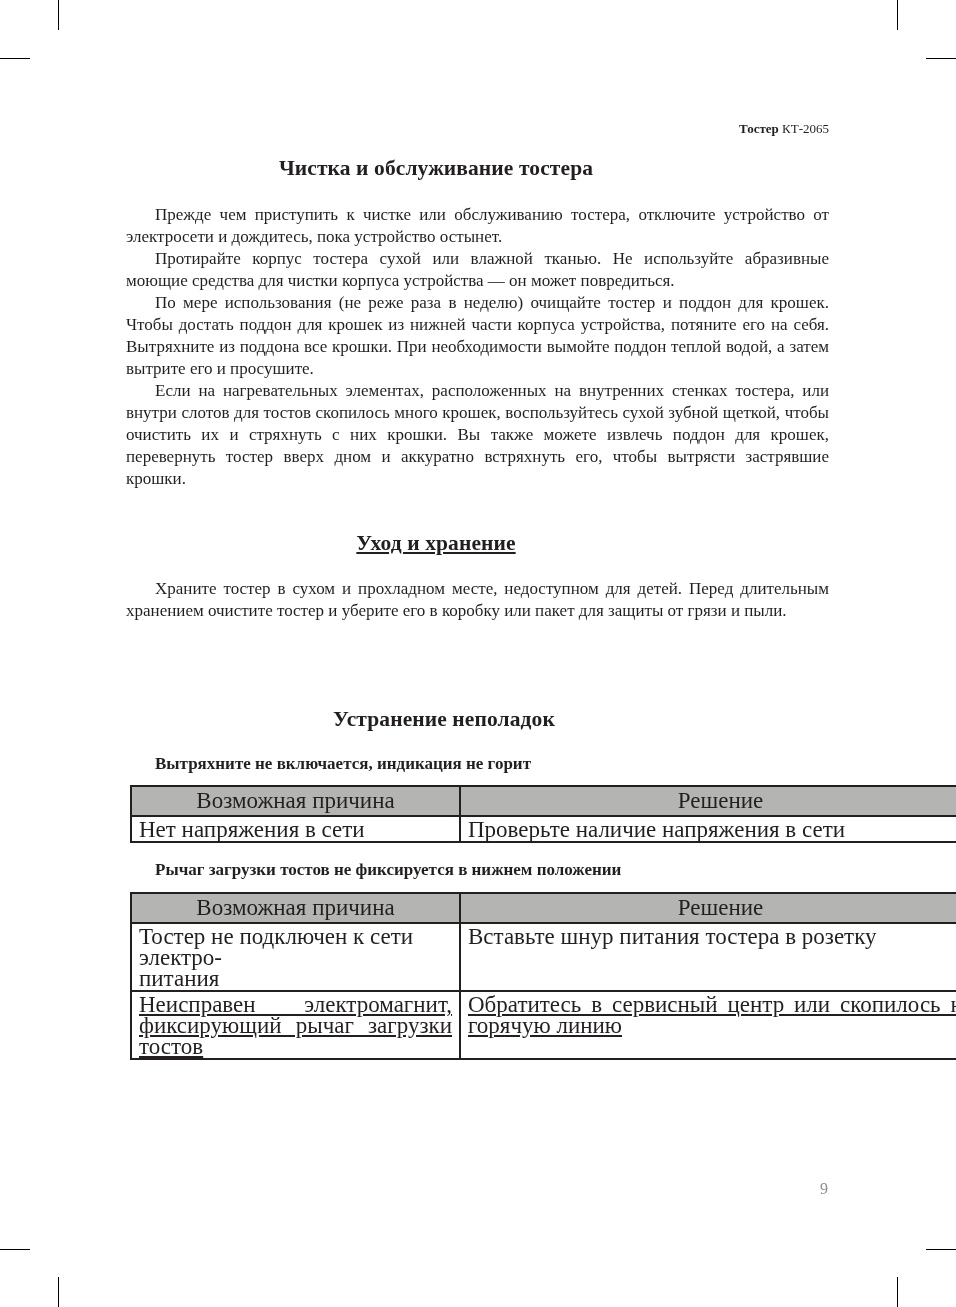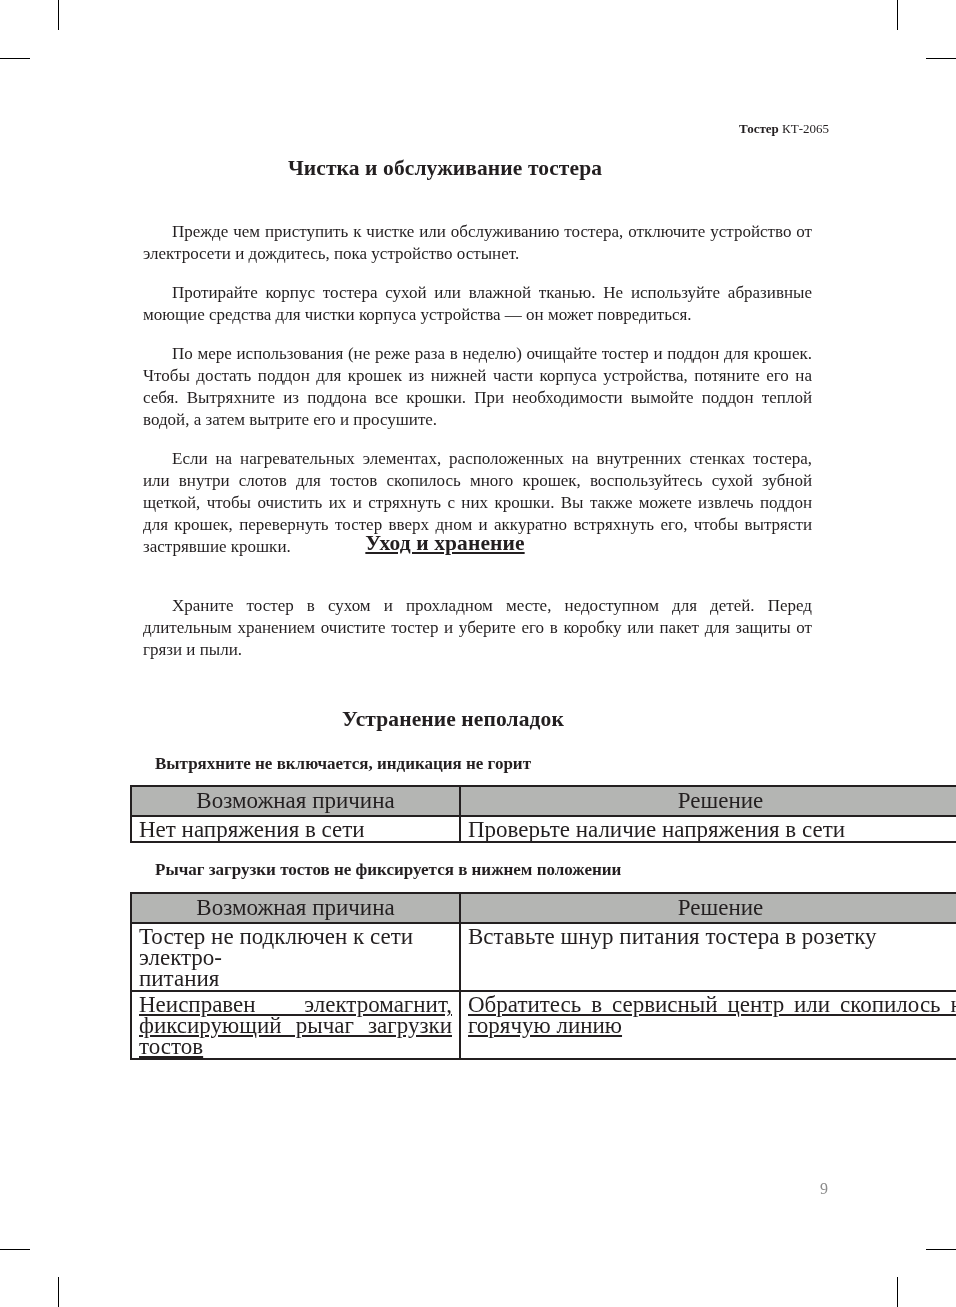--- a/index.html
+++ b/index.html
@@ -3,25 +3,25 @@
 <meta charset="utf-8">
 <style>
   html, body { margin:0; padding:0; background:#ffffff; }
   body { width:956px; height:1307px; position:relative; overflow:hidden;
          font-family:"Liberation Serif","DejaVu Serif",serif; color:#231f20; }
   .crop { position:absolute; background:#000; }
   .cv { width:1px; height:30px; }
   .ch { height:1px; width:30px; }
   .running-header { position:absolute; top:121px; right:127px; font-size:13px; }
   .running-header b { font-weight:bold; }
-  h2 { position:absolute; left:9px; width:872px; text-align:center; margin:0;
+  h2 { position:absolute; left:0; width:872px; text-align:center; margin:0;
        font-size:21.5px; font-weight:bold; letter-spacing:0.1px; }
   .para { position:absolute; left:126px; width:703px; margin:0; font-size:17px;
           line-height:22px; text-align:justify; }
-  .para p { margin:17px; text-indent:29px; text-align:justify; }
+  .para p { margin:0; text-indent:29px; text-align:justify; }
   h3 { position:absolute; left:155px; margin:0; font-size:17px; font-weight:bold; }
   table { position:absolute; left:130px; width:852px; border-collapse:collapse;
           font-size:23px; }
   table td, table th { border:2px solid #231f20; padding:2px 7px 1px 7px; line-height:21px;
                        vertical-align:top; }
   table th { background:#b4b5b3; font-weight:normal; text-align:center; height:24px; padding-top:3px;}
   table td.c1, table th.c1 { width:313px; }
   td.just { text-align:justify; text-align-last:left;text-decoration:underline; }
   .page-num { position:absolute; left:820px; top:1180px; font-size:16px; color:#8c8c8c; }
 </style>

